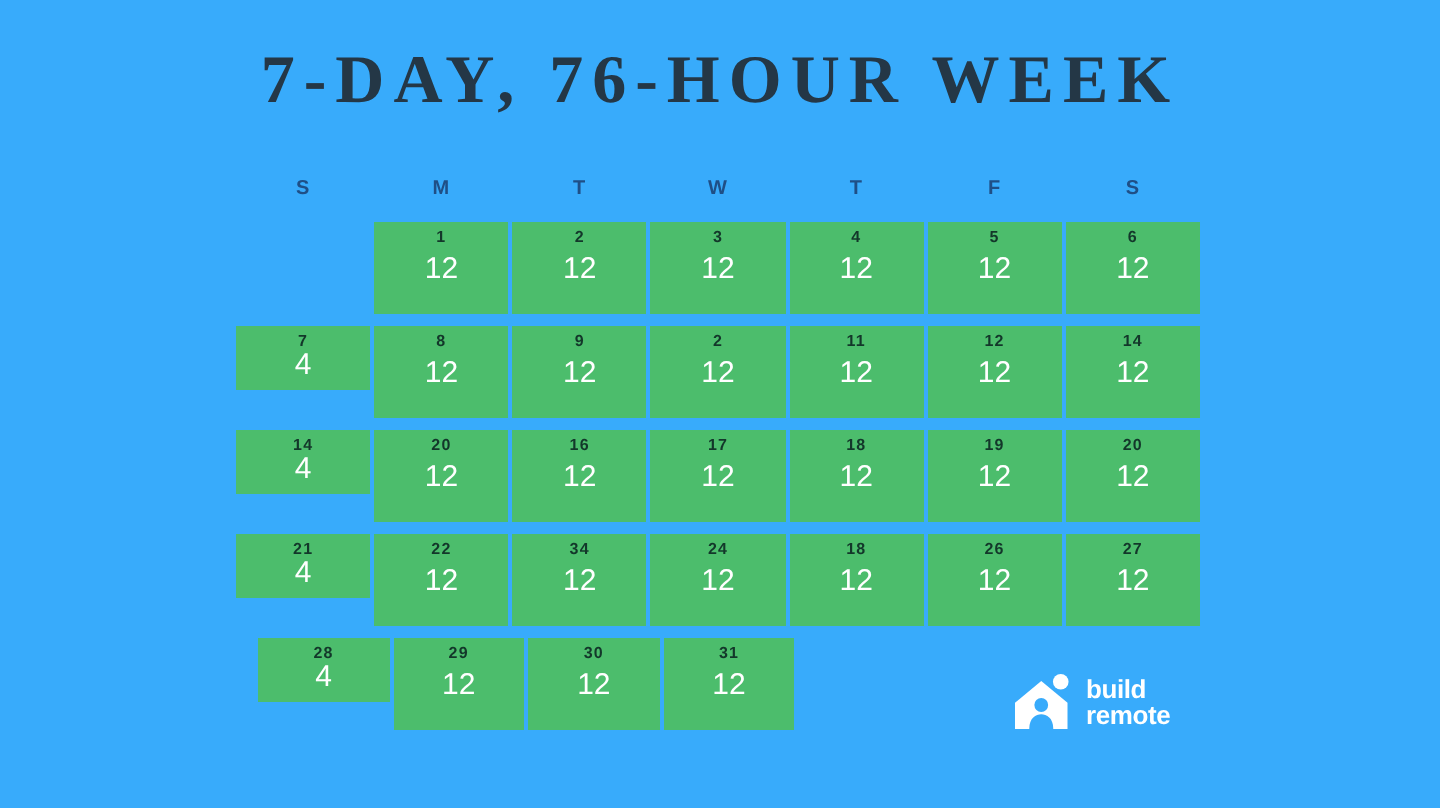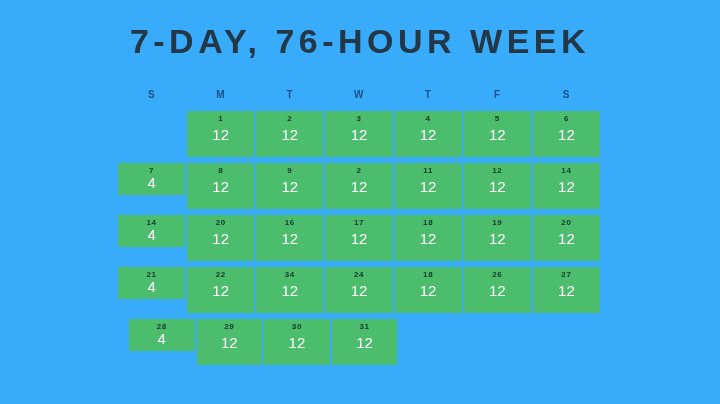--- a/index.html
+++ b/index.html
@@ -17,21 +17,21 @@
   .title{
     position:absolute;
     left:0;right:0;top:24px;
     text-align:center;
     color:#243746;
     font-size:34px;
     font-weight:bold;
     letter-spacing:4.5px;
     line-height:1;
     white-space:nowrap;
-    font-family:Liberation Sans, sans-serif;
+    font-family:Liberation Serif, serif;
   }
 
   
   .calendar{
     position:absolute;
     left:118px;
     top:86px;
     width:482px;
   }
 
@@ -272,14 +272,28 @@
             <div class="hours">12</div>
           </div>
           <div class="cell empty"></div>
           <div class="cell empty"></div>
           <div class="cell empty"></div>
         </div>
       </div>
 
   </div>
 
+  <div class="logo">
+    <div class="logo-mark">
+      <svg viewBox="0 0 40 40" width="30" height="30" aria-hidden="true">
+        <circle cx="32.5" cy="6.5" r="5.2" fill="#ffffff"></circle>
+        <path d="M19.5 6 L37 20.5 L37 38 L2 38 L2 20.5 Z" fill="#ffffff"></path>
+        <circle cx="19.5" cy="22" r="4.6" fill="#38abfb"></circle>
+        <path d="M11.5 38 C11.5 30.5 16 28.2 19.5 28.2 C23 28.2 27.5 30.5 27.5 38 Z" fill="#38abfb"></path>
+      </svg>
+    </div>
+    <div class="logo-text">
+      <div>build</div>
+      <div>remote</div>
+    </div>
+  </div>
 
 </div>
 
 </body></html>

